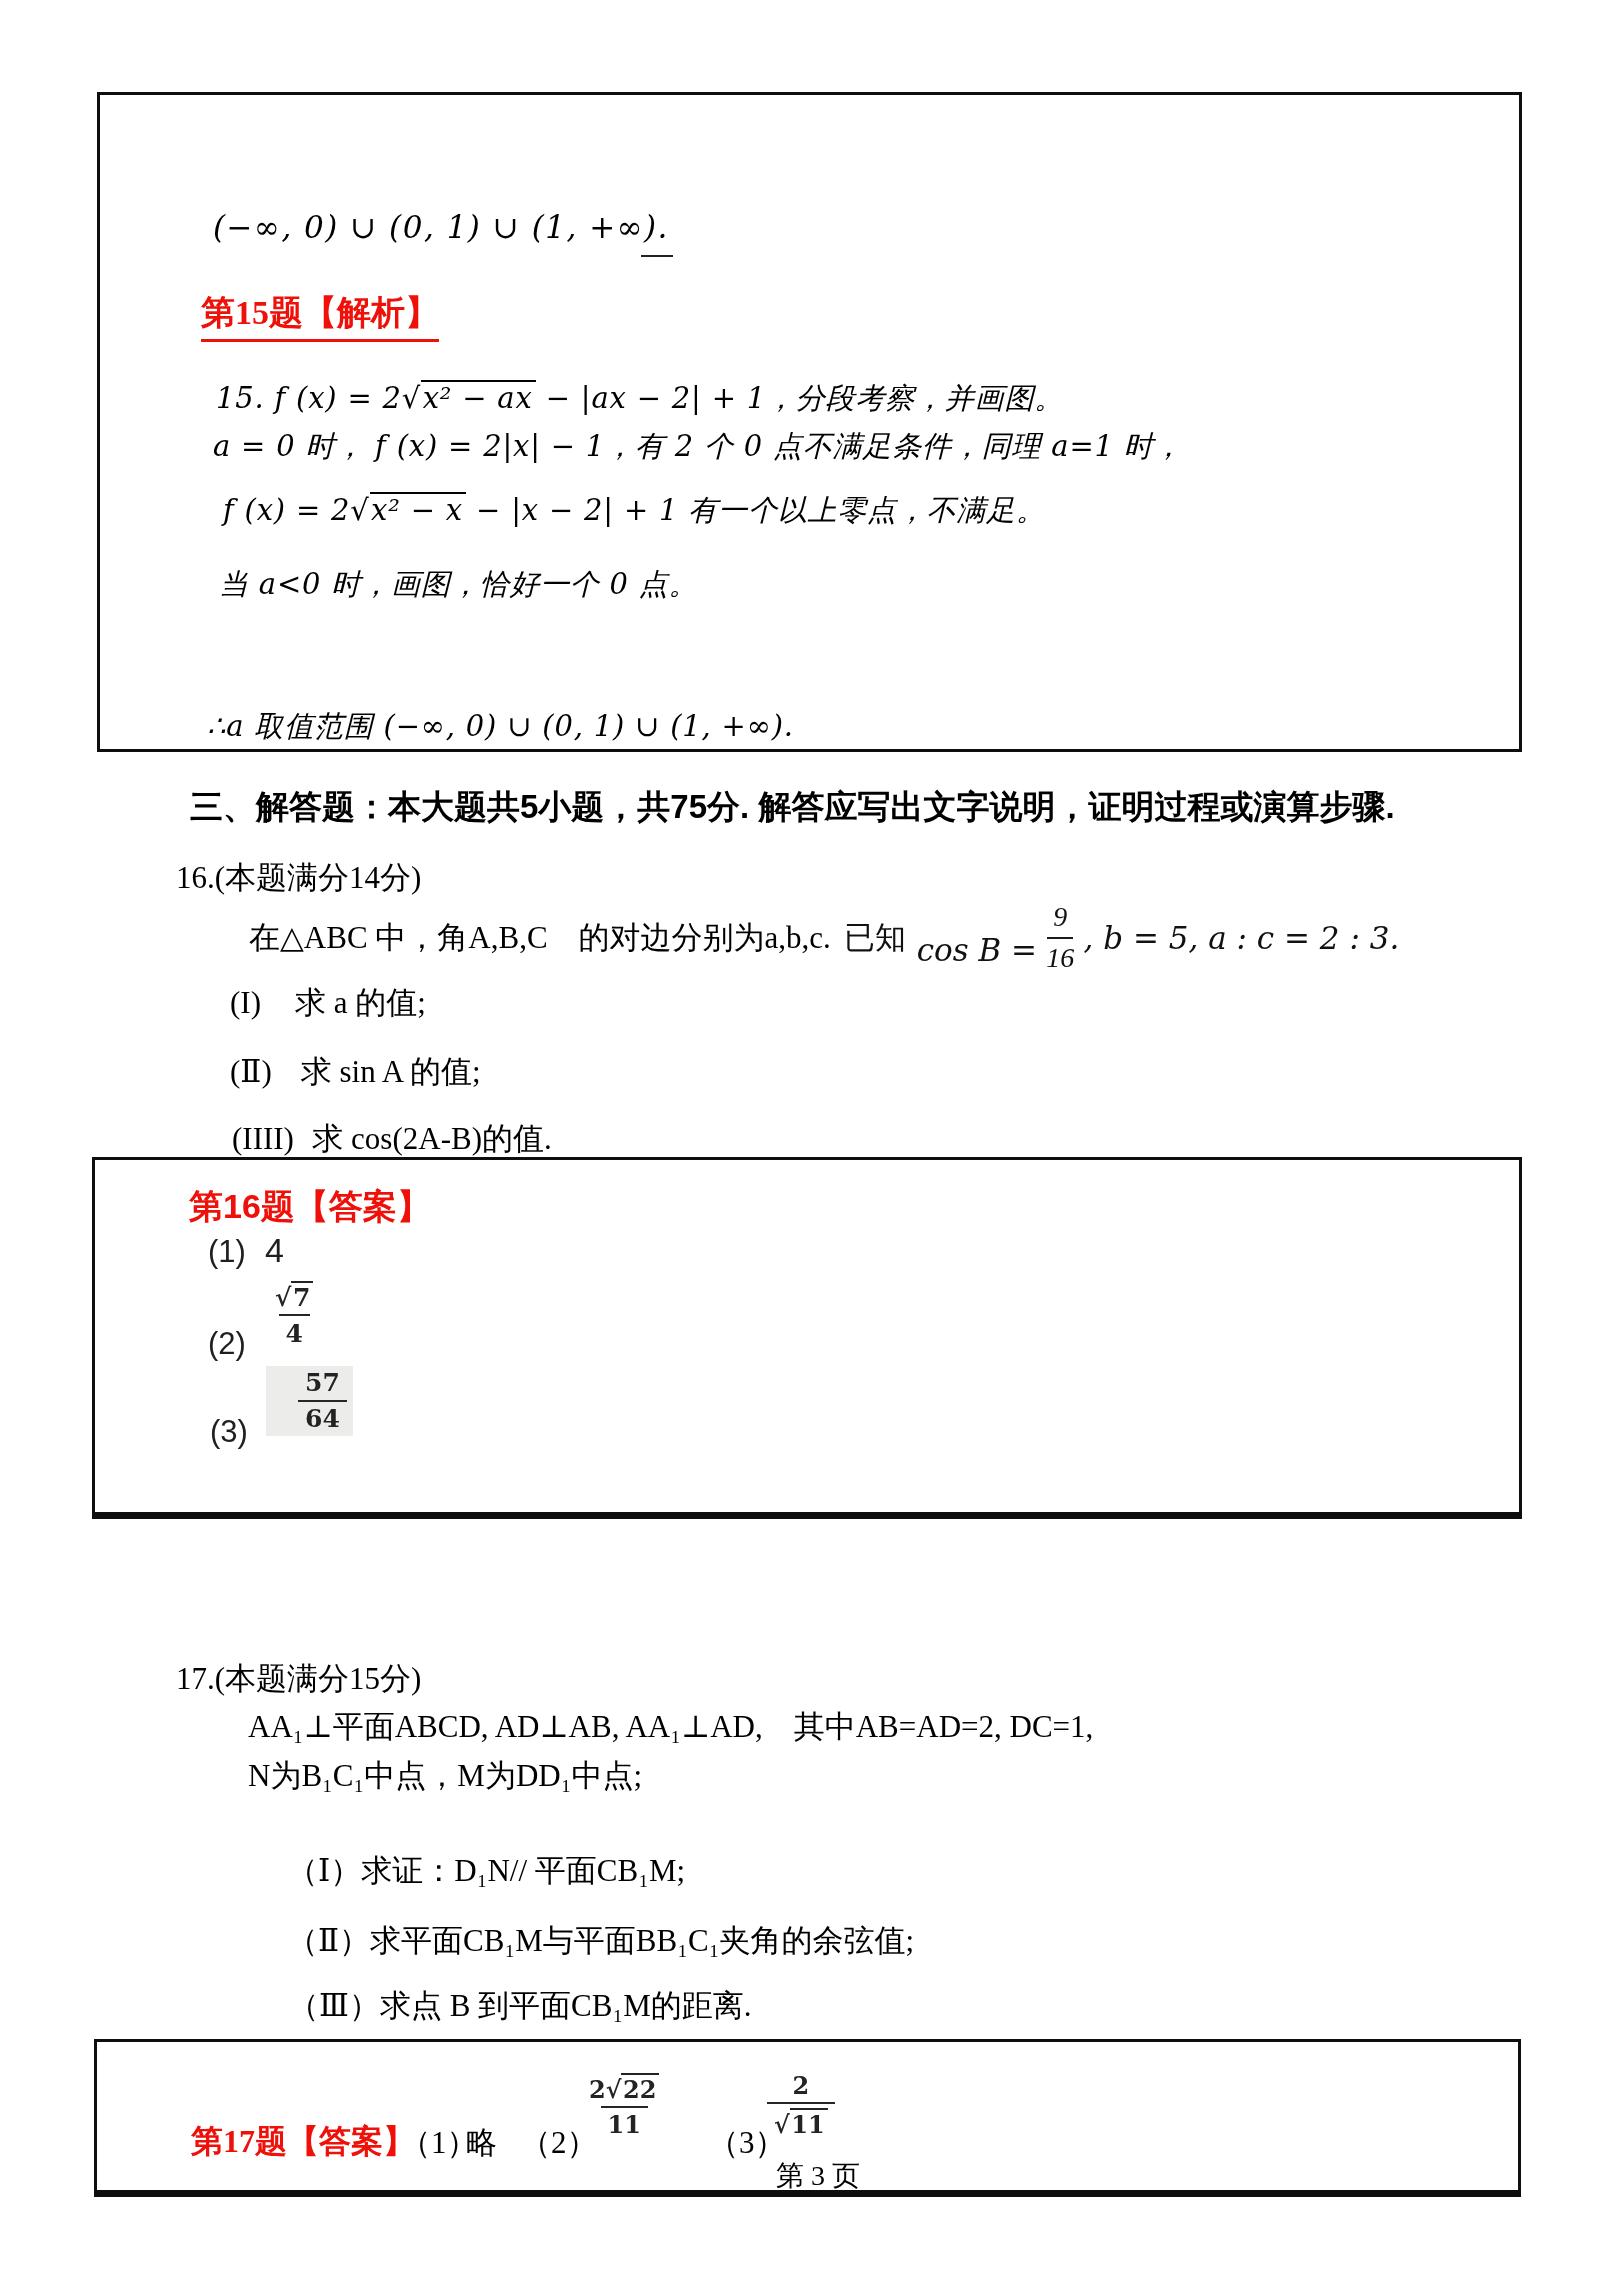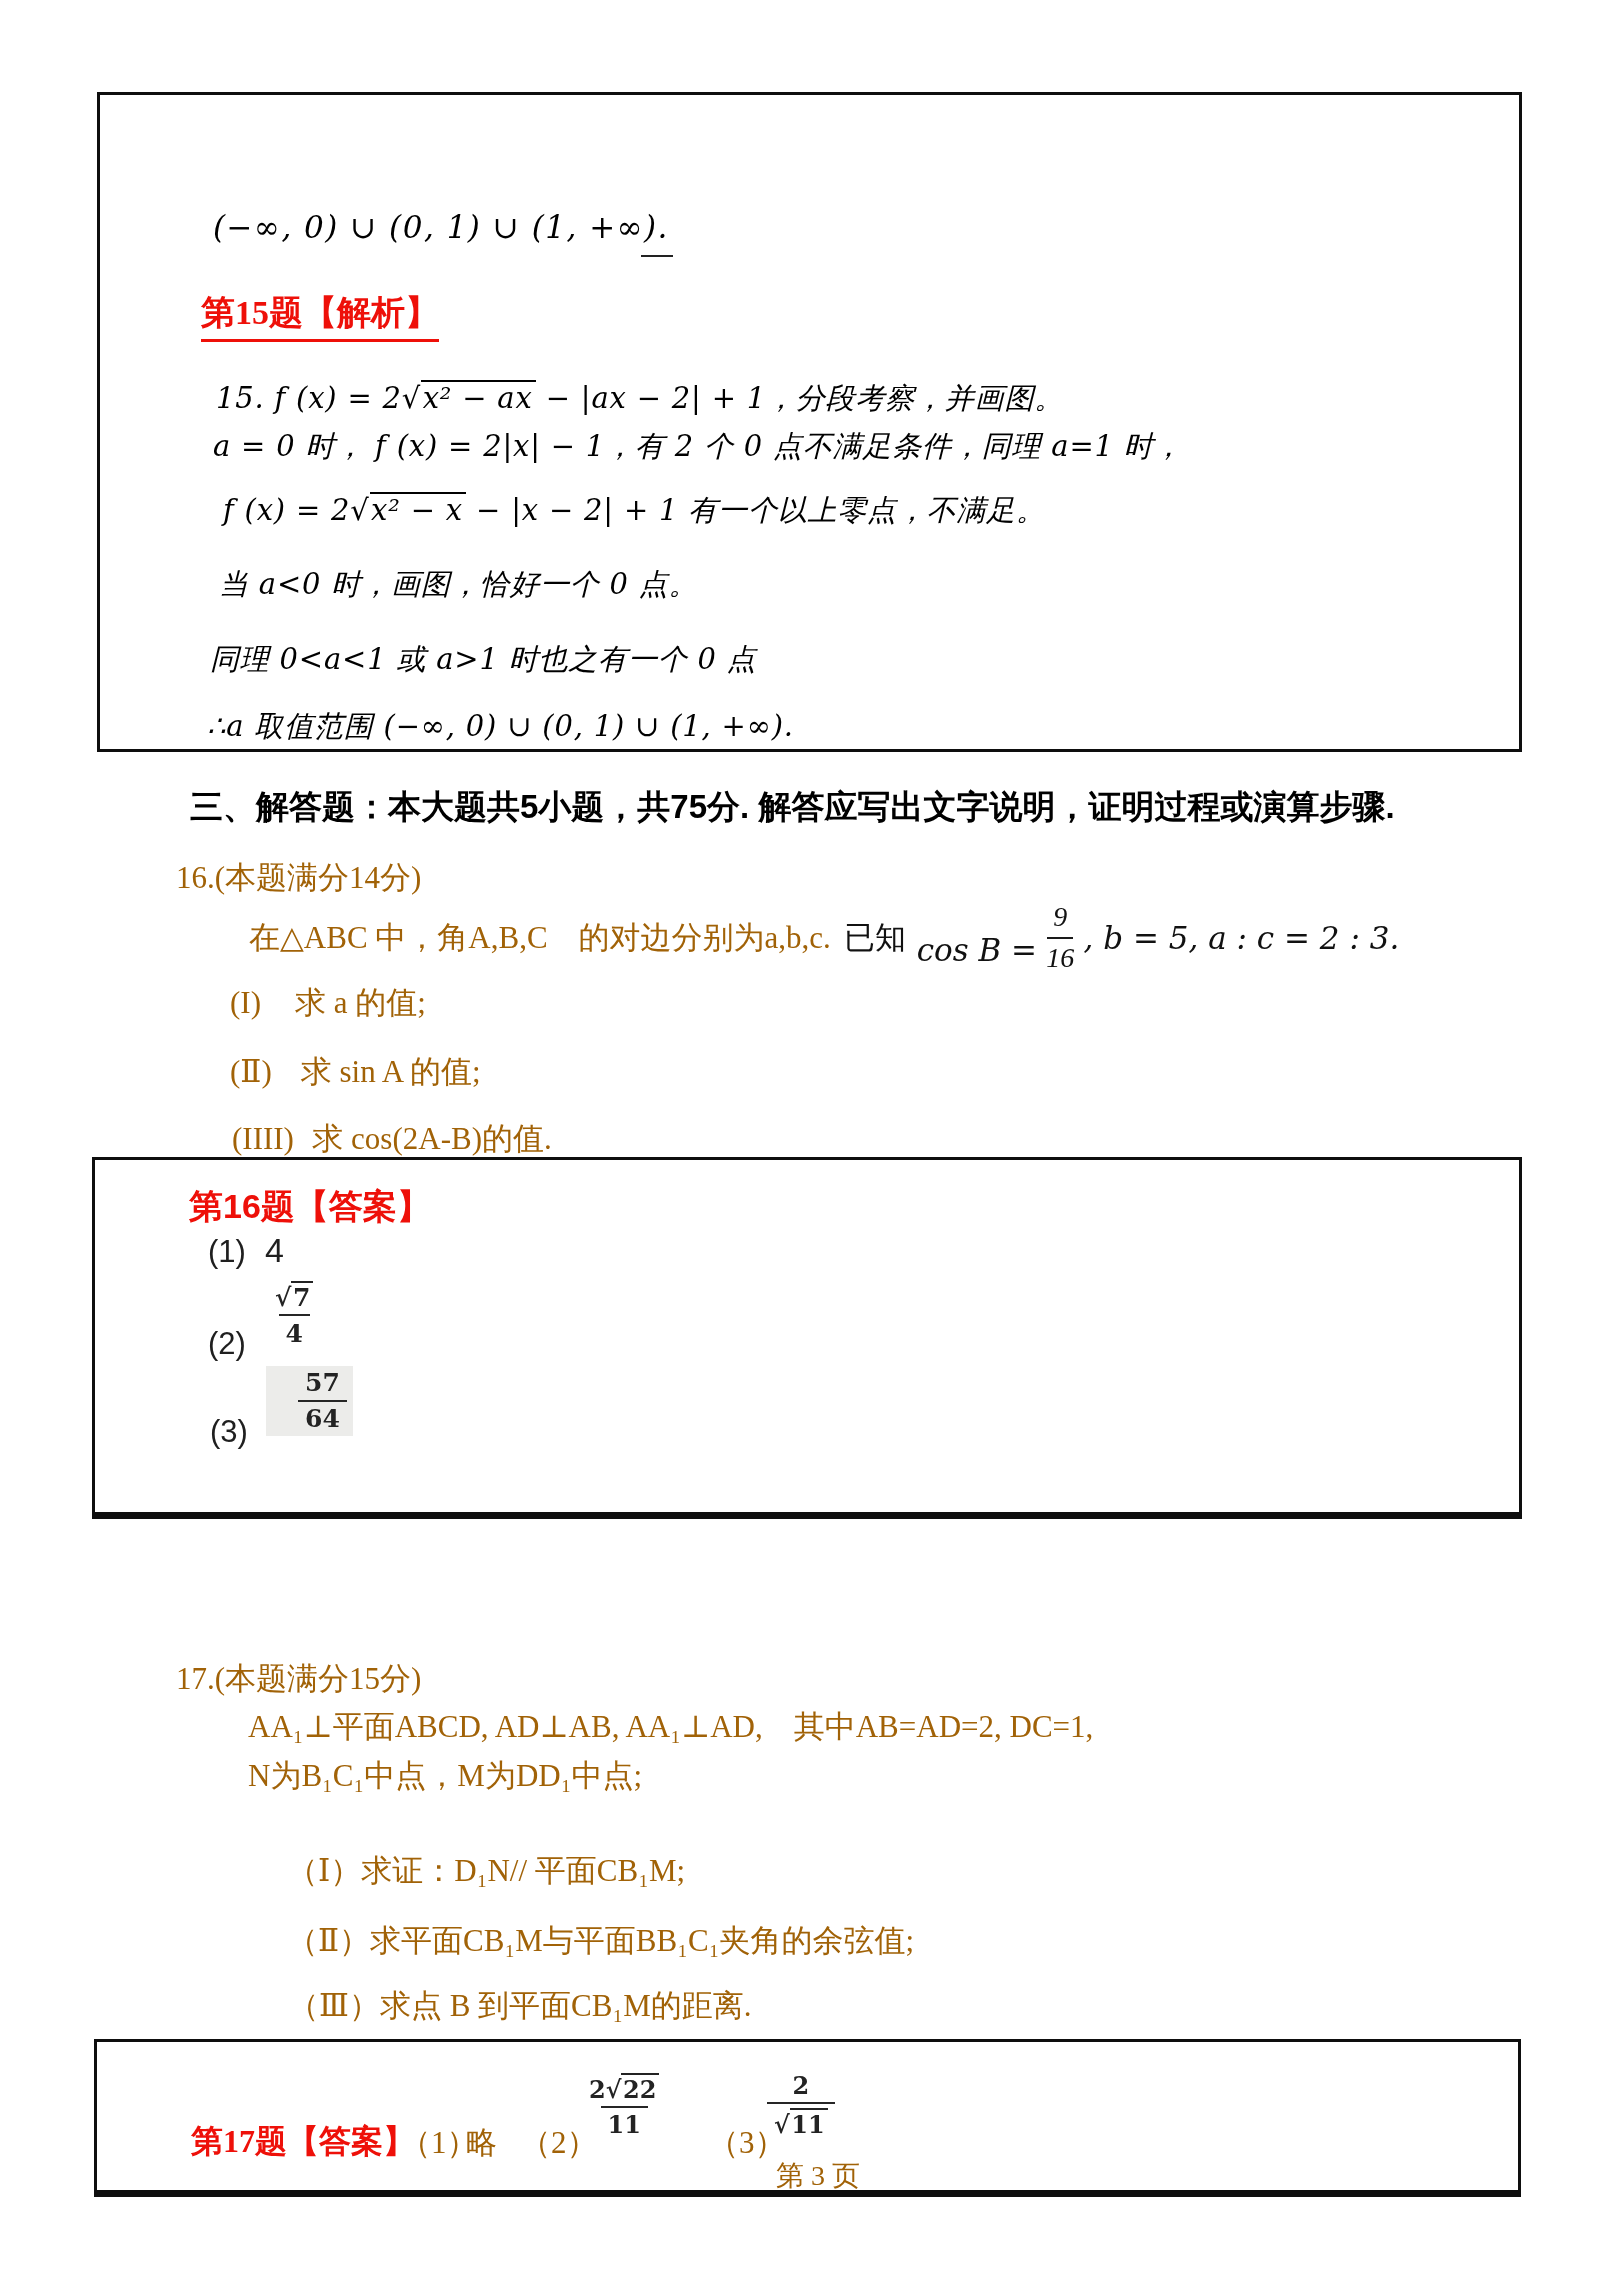--- a/index.html
+++ b/index.html
@@ -31,21 +31,21 @@
   .red-serif{
     color:var(--accent,#ee1009);font-weight:700;font-size:34px;
     font-family:"Liberation Serif","DejaVu Serif",serif;white-space:nowrap;
   }
   .red-sans{
     color:var(--accent,#ee1009);font-weight:700;font-size:34px;
     font-family:"Liberation Sans","DejaVu Sans",sans-serif;white-space:nowrap;
   }
   .underlined{border-bottom:3.1px solid var(--accent,#ee1009);padding-bottom:3.1px;}
   
-  .cn{font-size:31px;white-space:nowrap;color:#a16207;}
+  .cn{font-size:31px;white-space:nowrap;color:#000000;}
   .cn-bold-sans{
     font-family:"Liberation Sans","DejaVu Sans",sans-serif;
     font-weight:700;font-size:33px;white-space:nowrap;color:#000;
   }
   .math{font-family:"DejaVu Serif","Liberation Serif",serif;font-style:italic;}
   
   .frac{
     display:inline-flex;flex-direction:column;align-items:center;
     font-family:"DejaVu Serif","Liberation Serif",serif;
     font-weight:600;color:#232323;line-height:1.1;
@@ -82,21 +82,20 @@
   </div>
 
   <div class="abs hand" style="left:113px;top:332px;">a = 0 时，  f (x) = 2|x| − 1，有 2 个 0 点不满足条件，同理 a=1 时，</div>
 
   <div class="abs hand" style="left:123px;top:396px;">
     <span>f (x) = 2√</span><span class="sq"><span class="rr">x² − x</span></span><span> − |x − 2| + 1  有一个以上零点，不满足。</span>
   </div>
 
   <div class="abs hand" style="left:119px;top:470px;">当 a&lt;0 时，画图，恰好一个 0 点。</div>
 
-  <div class="abs hand" style="left:110px;top:545px;">同理 0&lt;a&lt;1 或 a&gt;1 时也之有一个 0 点</div>
 
   <div class="abs hand" style="left:107px;top:612px;">∴a 取值范围  (−∞, 0) ∪ (0, 1) ∪ (1, +∞).</div>
 </div>
 
 <div class="abs cn-bold-sans" style="left:190px;top:785px;">三、解答题：本大题共5小题，共75分. 解答应写出文字说明，证明过程或演算步骤.</div>
 
 <div class="abs cn" style="left:176px;top:857px;">16.(本题满分14分)</div>
 
 <div class="abs cn" style="left:249px;top:917px;">在△ABC 中，角A,B,C　的对边分别为a,b,c.</div>
 

